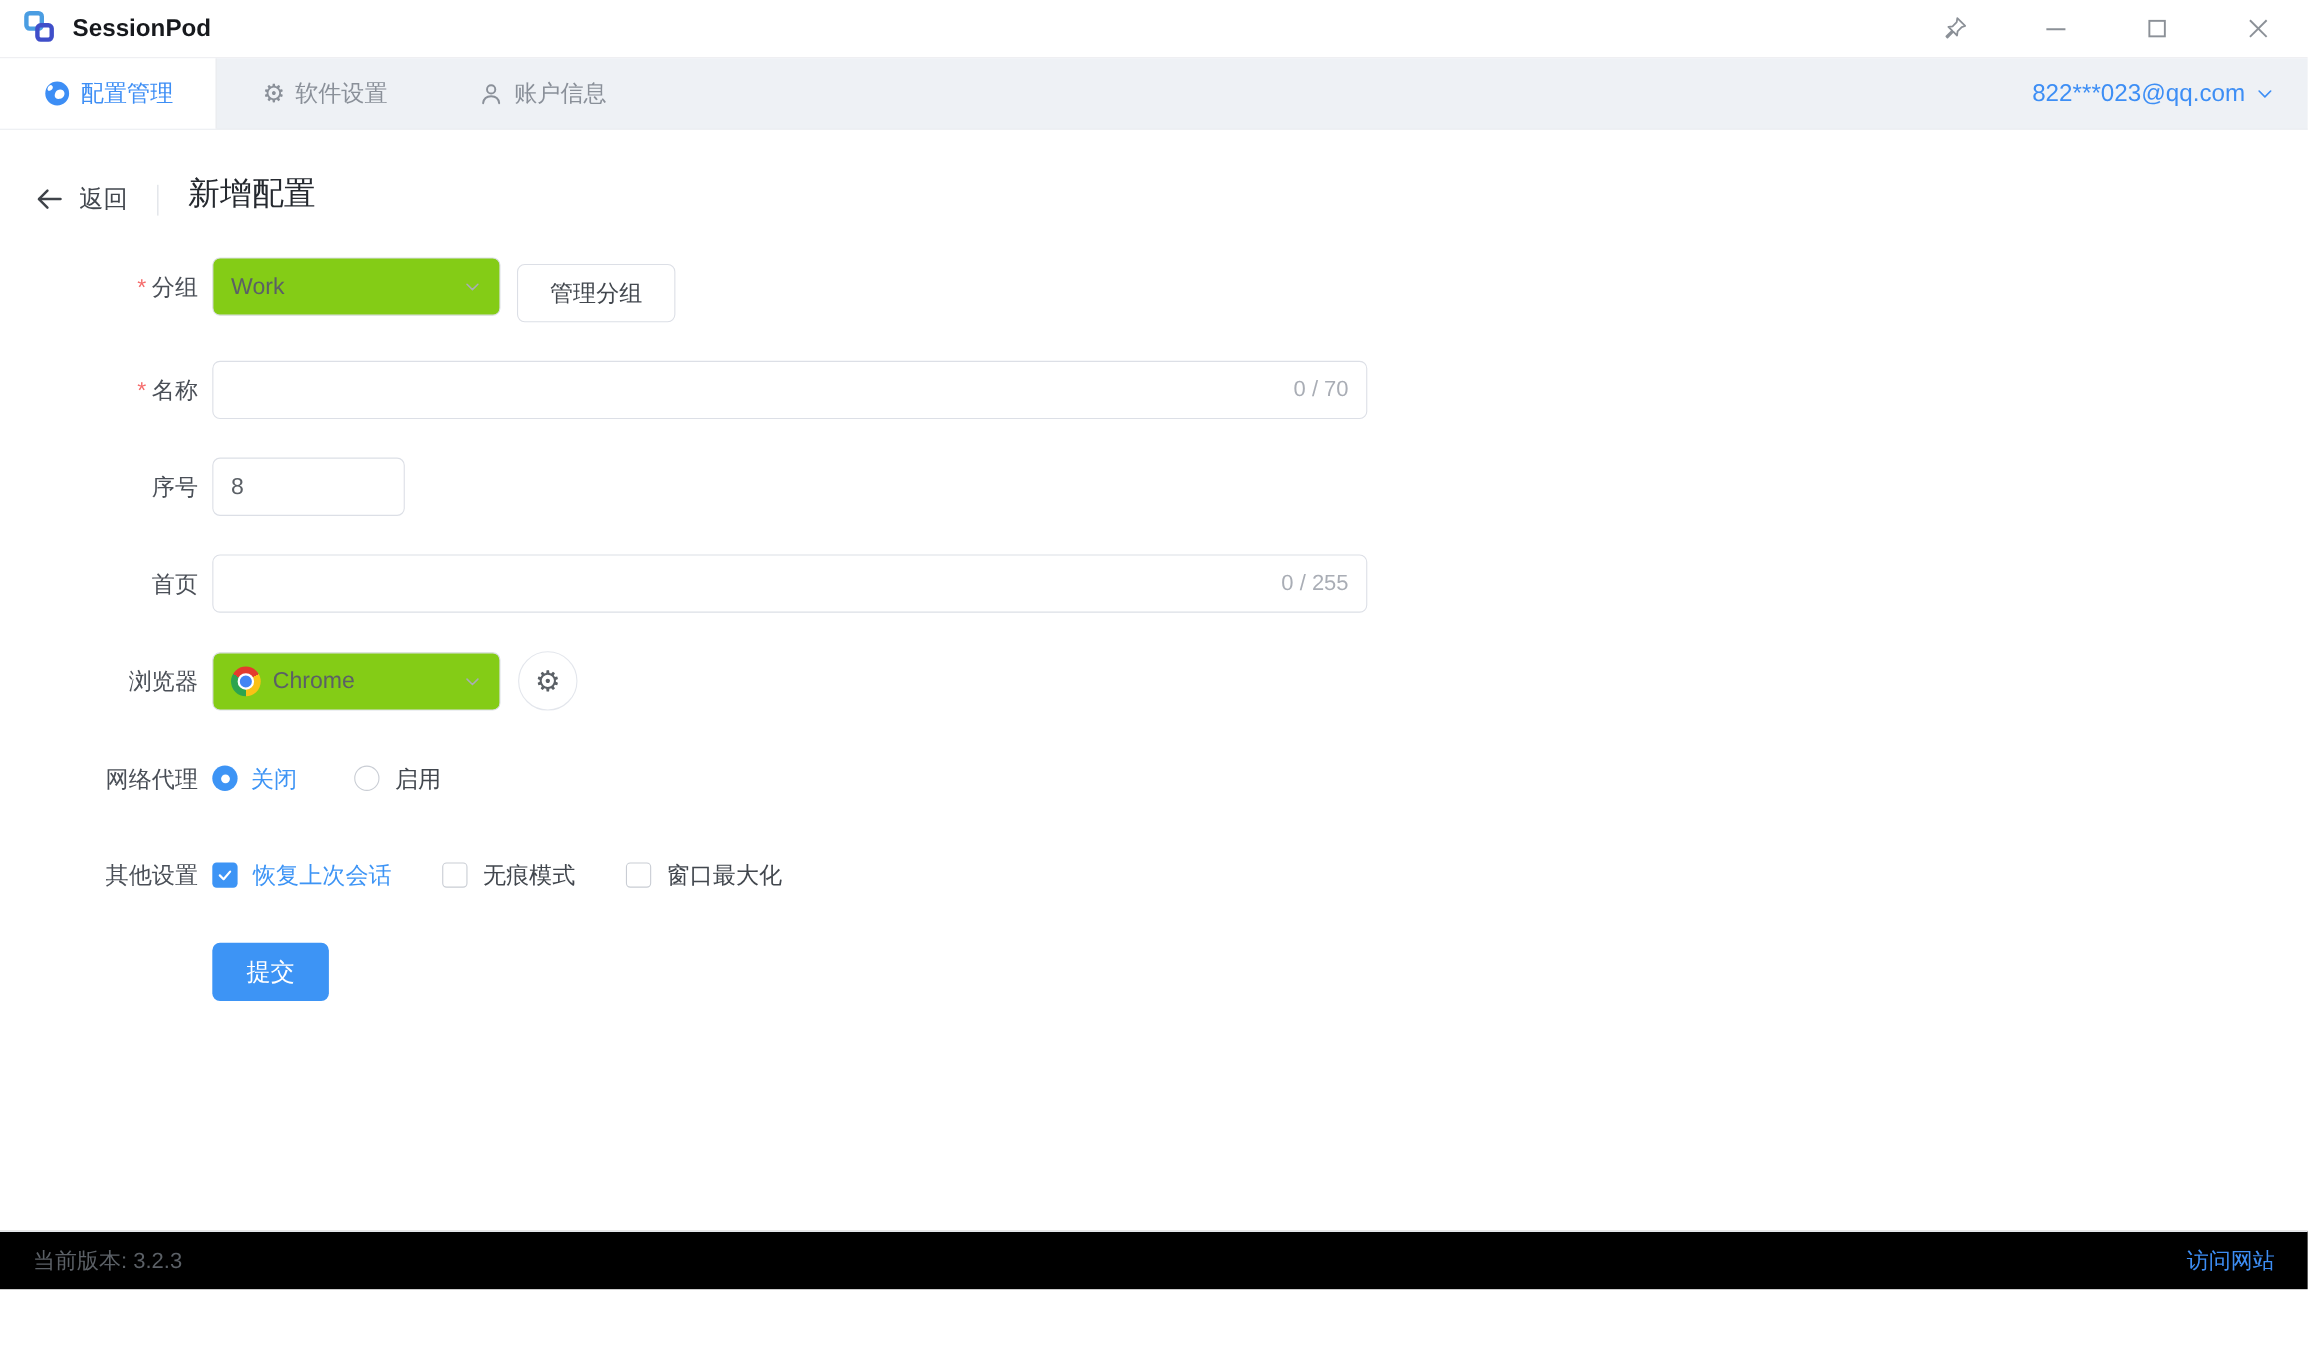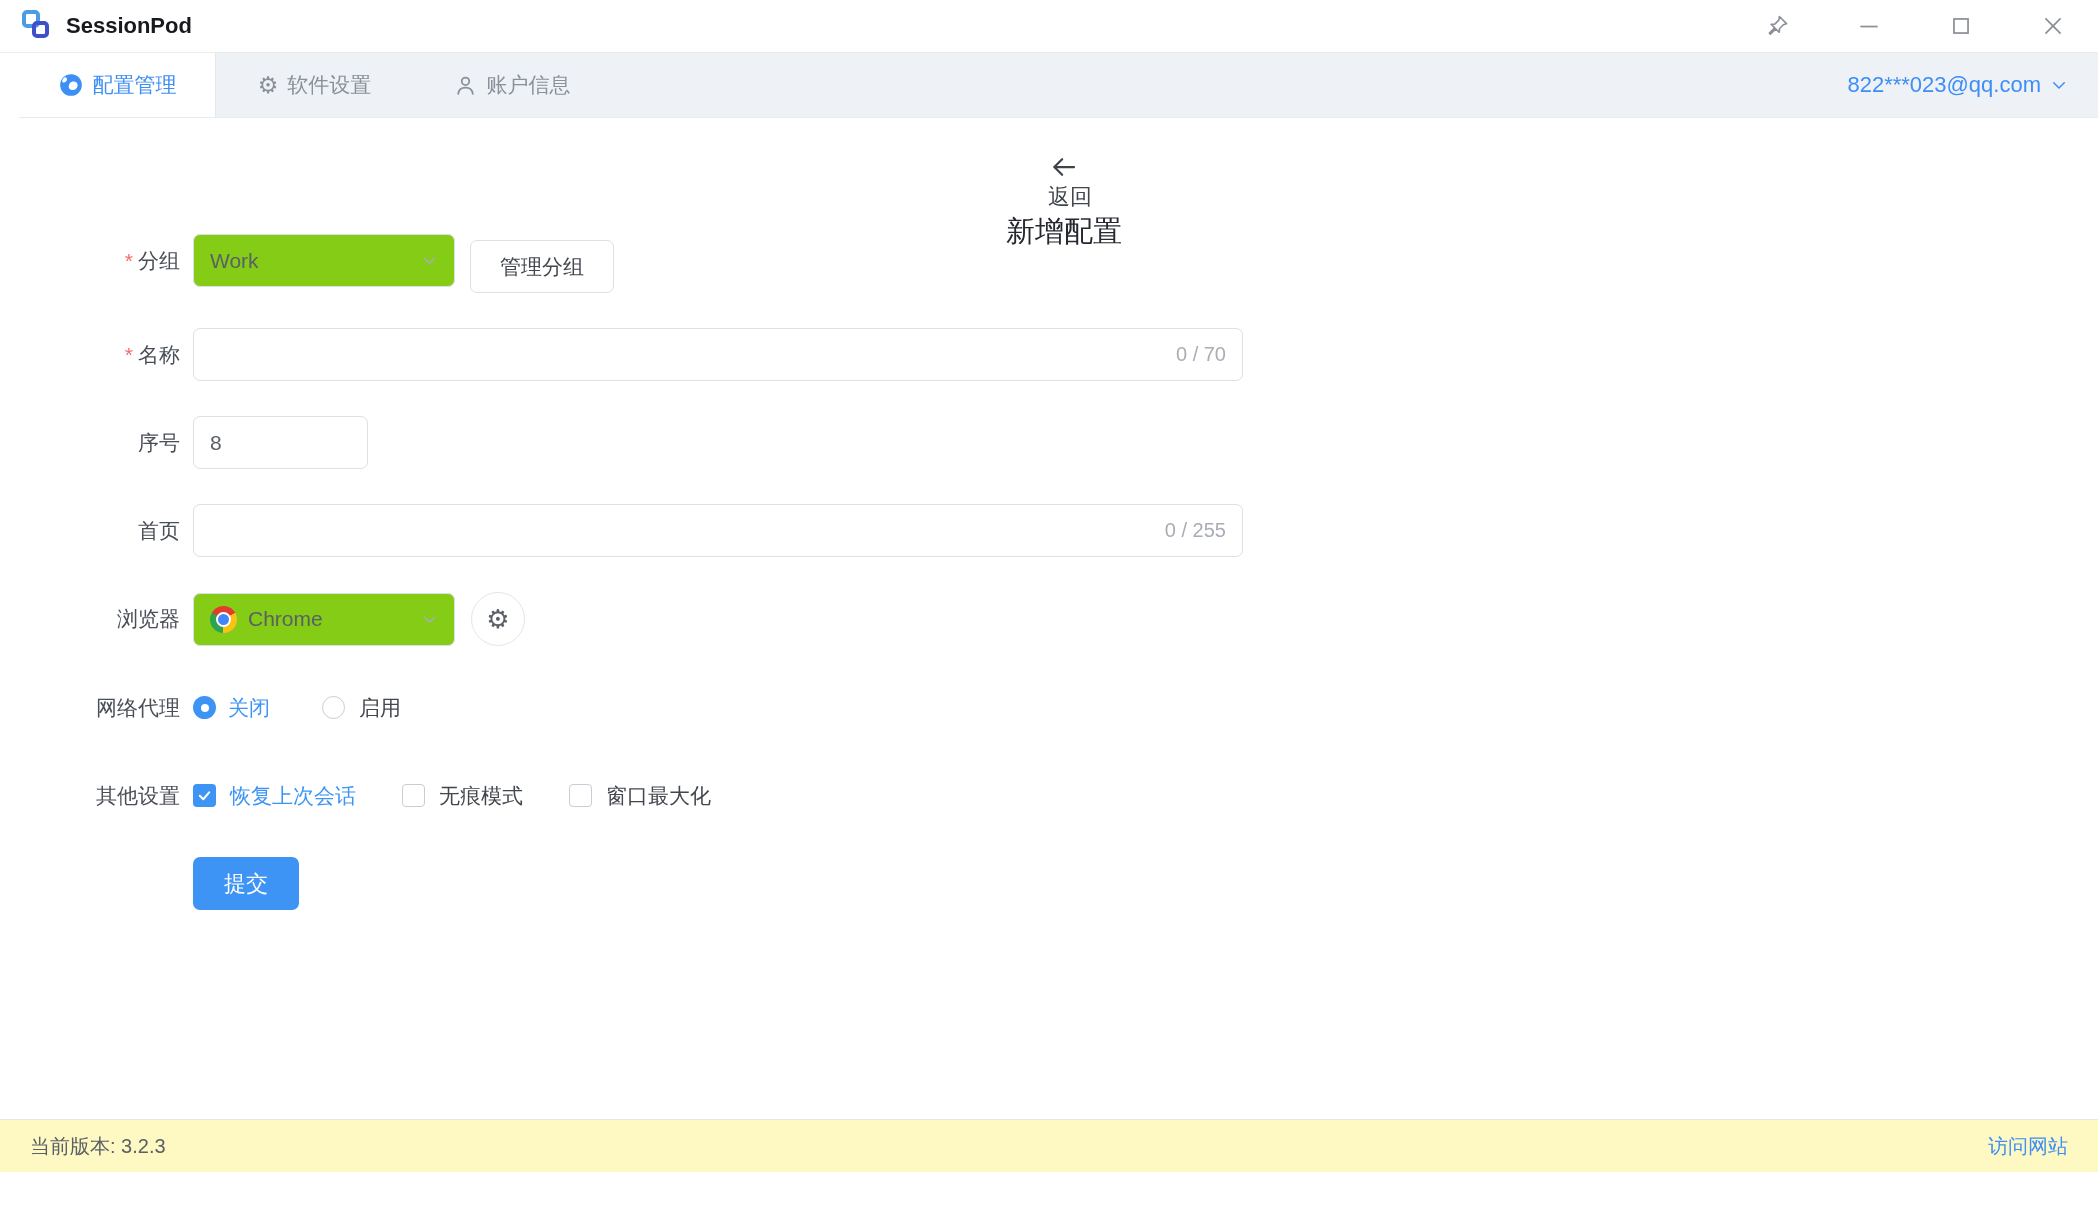--- a/index.html
+++ b/index.html
@@ -14,32 +14,32 @@
     border:4.5px solid #4a9de2; border-radius:5px; }
   .logo .sq2 { position:absolute; left:12px; top:13px; width:17px; height:17px;
     border:4.5px solid #3f4ec9; border-radius:5px; }
   .app-title { font-size:22px; font-weight:600; color:#17191d;text-align:right; }
   .win-controls { margin-left:auto; display:flex; align-items:center; gap:62px; }
   .win-btn { width:30px; height:30px; display:flex; align-items:center; justify-content:center; }
   .win-btn svg { stroke:#8b9097; }
 
   
   .tabbar { height:65px; background:#eef1f5; display:flex; align-items:stretch;
-    border-bottom:1px solid #e8ebef;margin-left:19px; }
+    border-bottom:1px solid #e8ebef; }
   .tab { width:197px; display:flex; align-items:center; justify-content:center;
     gap:9px; font-size:21px; color:#8a9099; }
   .tab .tab-icon { display:flex; align-items:center; }
   .tab .gear-glyph { font-size:23px; line-height:1; color:#8a9099; }
   .tab.active { background:#fff; color:#3d8ef5; border-right:1px solid #e4e7ec; }
   .account { margin-left:auto; display:flex; align-items:center; gap:9px;
     padding-right:30px; color:#3d8ef5; font-size:22px; }
 
   
   .content { position:relative; height:1054px; background:#fff; }
-  .back-row { display:flex; align-items:center; padding:34px 0 0 30px; height:78px;flex-direction:column; }
+  .back-row { display:flex; align-items:flex-end; padding:34px 0 0 30px; height:78px; }
   .back-arrow { display:flex; align-items:center; }
   .back-label { font-size:22px; color:#42474e; margin-left:12px; }
   .v-divider { width:1px; height:28px; background:#d9dde3; margin:0 27px; }
   .page-title { font-size:29px; color:#25292f; font-weight:550; }
 
   
   .form { margin-top:32px; }
   .form-row { display:flex; align-items:center; min-height:53px; margin-bottom:35px; }
   .form-label { width:180px; flex-shrink:0; text-align:right; font-size:21px;
     color:#4a4f57; margin-right:13px; }
@@ -83,21 +83,21 @@
   .cbx.off { background:#fff; border:1px solid #c9cdd4; }
   .gap-proxy { margin-right:52px;gap:12px; }
   .gap-other { margin-right:46px; }
 
   .submit-btn { margin-left:193px; min-width:106px; height:53px; padding:0 28px;
     background:#3d94f5; border:none; border-radius:7px; color:#fff; font-size:22px;
     font-family:inherit; }
 
   
   .footer { position:absolute; left:0; right:0; bottom:0; height:53px;
-    background:#fef9c3; border-top:1px solid #e4e7ec; display:flex;
+    background:#000000; border-top:1px solid #e4e7ec; display:flex;
     align-items:center; justify-content:space-between; padding:0 30px;
     font-size:20px; color:#5b6066; }
   .footer-link { color:#3d8ef5; }
 </style>
 </head>
 <body>
 
 <div class="titlebar">
   <div class="logo">
     <div class="sq1"></div>

